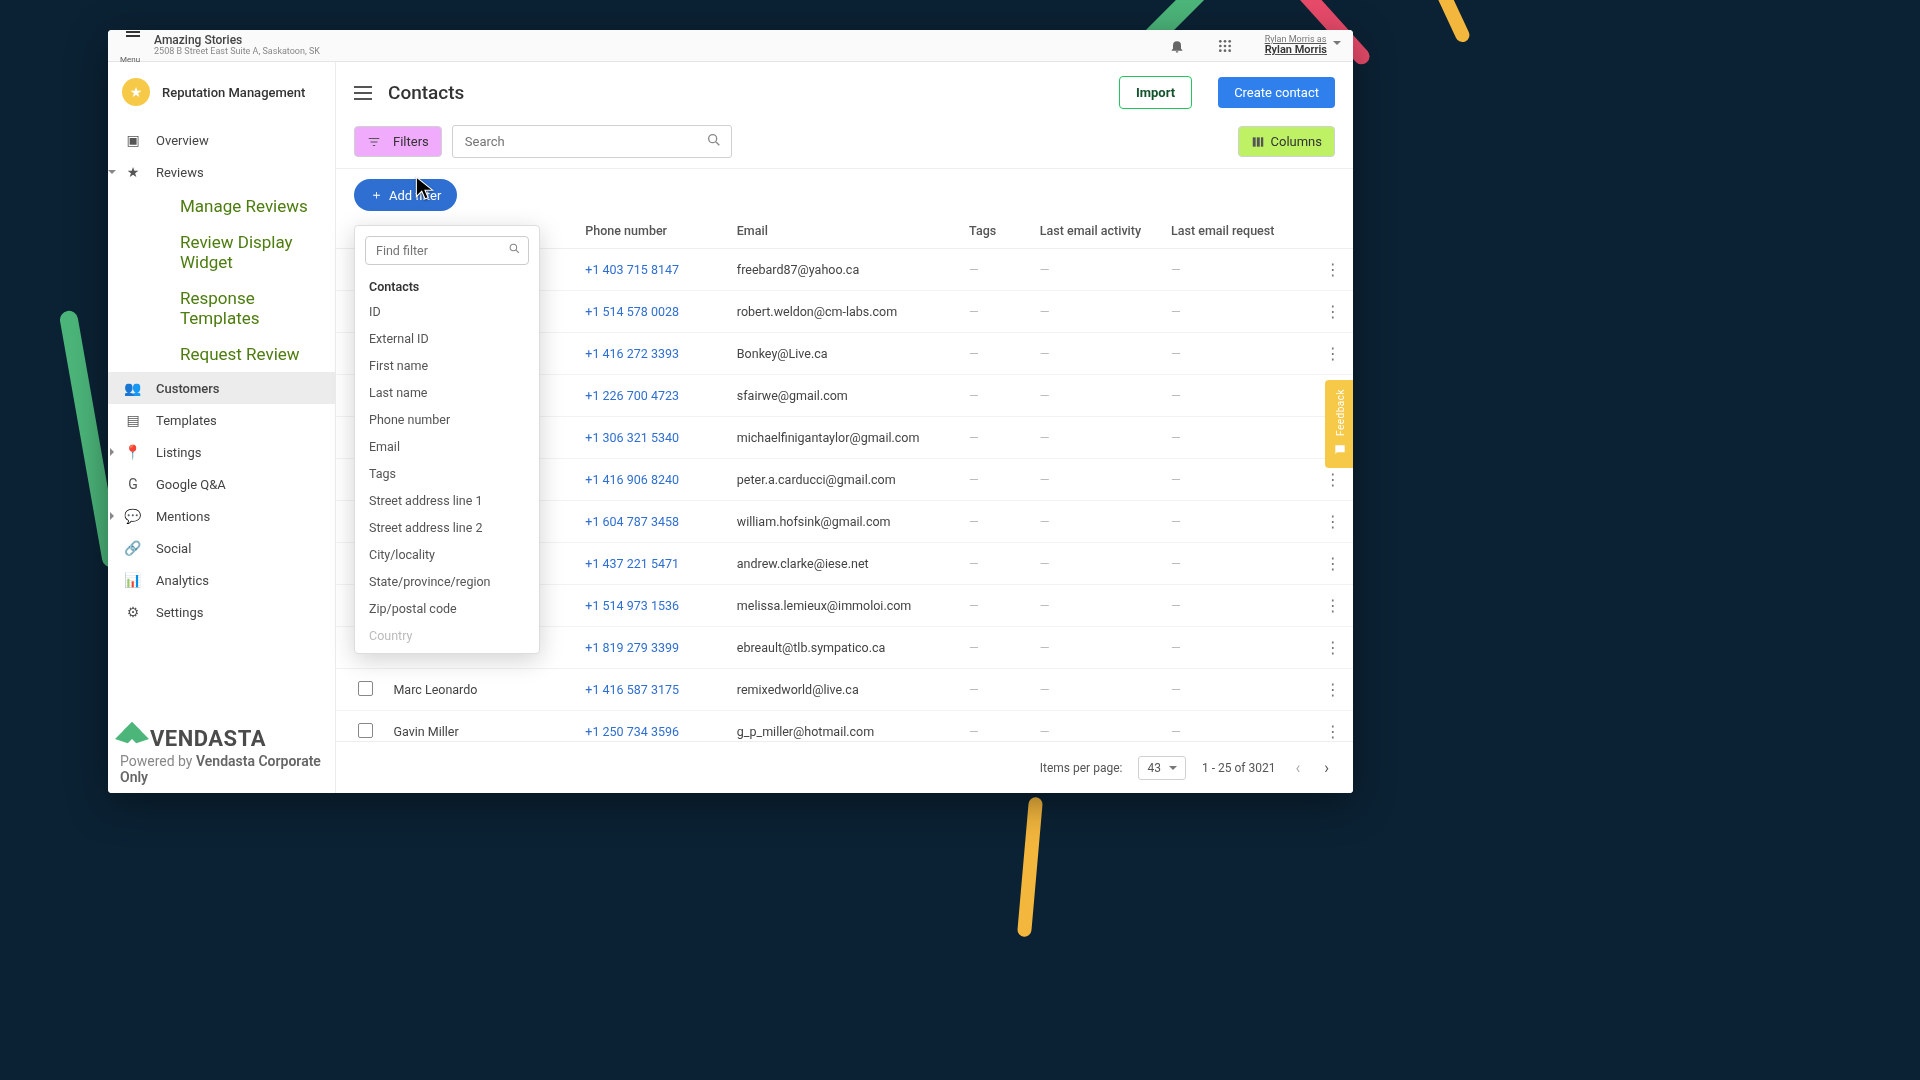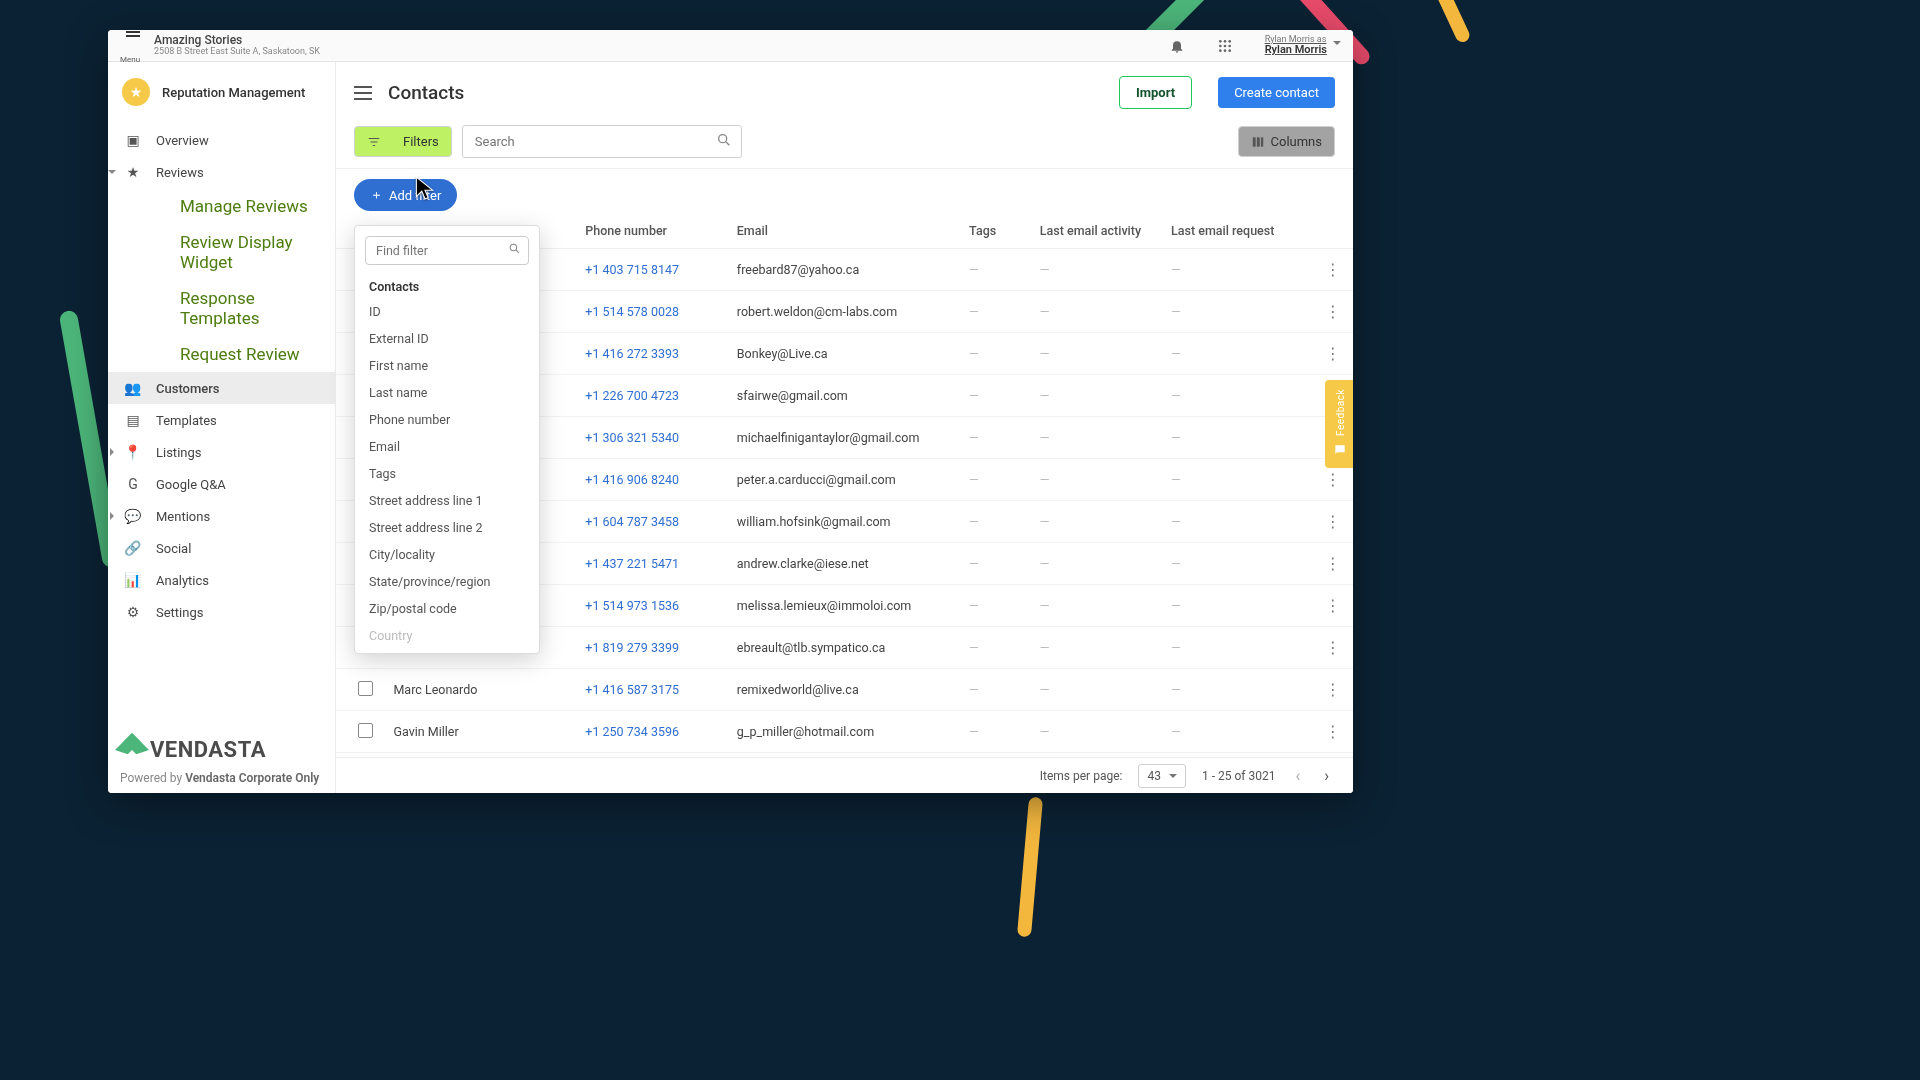--- a/index.html
+++ b/index.html
@@ -45,41 +45,41 @@
   .nav-item { display:flex; align-items:center; gap:14px; padding:8px 12px 8px 16px; font-size:13px; color:#444; cursor:pointer; position:relative;}
   .nav-item.sub { padding-left:72px; font-size:17px; color:#4d7c0f;}
   .nav-item.active { background:#ececec; font-weight:500;}
   .nav-item .ico { width:18px; text-align:center; color:#555; font-size:14px;}
   .nav-item .expand-caret{ position:absolute; left:2px; width:0;height:0;border-top:4px solid transparent;border-bottom:4px solid transparent;border-left:4px solid #888;}
   .nav-item.expanded .expand-caret{transform:rotate(90deg);}
   .sidebar-footer{padding:10px 12px 8px 12px;}
   .vend-logo{display:flex;align-items:center;gap:6px;font-weight:700;font-size:22px;color:#4b4b4b;letter-spacing:0.5px;}
   .vend-mark{width:24px;height:24px;display:inline-block;position:relative;}
   .vend-mark::before{content:"";position:absolute;inset:0;border:6px solid transparent;border-left:12px solid #4cb67a;border-top:12px solid #4cb67a;transform:rotate(45deg);}
-  .powered{font-size:12px;color:#888;margin-top:9px;}
+  .powered{font-size:14px;color:#888;margin-top:2px;}
   .powered b{color:#666;font-weight:600;}
 
   
   .main { flex:1; display:flex; flex-direction:column; background:#fff; min-width:0; position:relative;}
   .page-header{ display:flex; align-items:center; gap:16px; padding:14px 18px 10px 18px;}
   .ham{width:18px;height:14px;display:flex;flex-direction:column;justify-content:space-between;cursor:pointer;}
   .ham span{height:2px;background:#555;display:block;}
   .page-title{font-size:19px;font-weight:500;color:#333;}
   .page-header .spacer{flex:1;}
   .btn{border:none;border-radius:4px;padding:8px 16px;font-size:13px;cursor:pointer;}
   .btn-outline{background:#fff;border:1px solid #22c55e;color:#14532d;font-weight:bold;}
   .btn-primary{background:#2f80ed;color:#fff;}
 
   .toolbar{display:flex;align-items:center;gap:10px;padding:6px 18px 10px 18px;border-bottom:1px solid #eee;}
-  .filters-btn{display:flex;align-items:center;gap:22px;border:1px solid #d0d0d0;border-radius:4px;padding:7px 12px;font-size:13px;color:#333;background:#bef264;cursor:pointer;}
+  .filters-btn{display:flex;align-items:center;gap:12px;border:1px solid #d0d0d0;border-radius:4px;padding:7px 12px;font-size:13px;color:#333;background:#f0abfc;cursor:pointer;}
   .search-wrap{position:relative;}
   .search-input{border:1px solid #d0d0d0;border-radius:3px;padding:8px 34px 8px 12px;width:280px;font-size:13px;}
   .search-wrap .sicon{position:absolute;right:10px;top:7px;color:#888;}
   .toolbar .spacer{flex:1;}
-  .columns-btn{display:flex;align-items:center;gap:6px;border:1px solid #d0d0d0;border-radius:4px;padding:7px 12px;font-size:13px;color:#333;background:#a3a3a3;cursor:pointer;}
+  .columns-btn{display:flex;align-items:center;gap:6px;border:1px solid #d0d0d0;border-radius:4px;padding:7px 12px;font-size:13px;color:#333;background:#bef264;cursor:pointer;}
 
   .addfilter-row{padding:10px 18px 0 18px;}
   .chip-btn{display:inline-flex;align-items:center;gap:6px;background:#2f6fd1;color:#fff;border:none;border-radius:18px;padding:7px 16px;font-size:13px;cursor:pointer;}
 
   
   .table-wrap{flex:1;overflow:hidden;position:relative;}
   table{width:100%;border-collapse:collapse;font-size:12.5px;color:#444;}
   thead th{ text-align:left; font-weight:500; color:#555; padding:12px 10px 10px 10px; border-bottom:1px solid #eee; font-size:12.5px; background:#fff;}
   tbody td{ padding:11px 10px; border-bottom:1px solid #f2f2f2; white-space:nowrap;}
   .chk{width:15px;height:15px;border:1.5px solid #888;border-radius:2px;display:inline-block;}
@@ -102,21 +102,21 @@
   .filter-search .sicon{position:absolute;right:8px;top:6px;color:#888;font-size:13px;}
   .filter-group-title{padding:6px 14px 4px 14px;font-size:12.5px;font-weight:600;color:#333;}
   .filter-opt{padding:6px 14px;font-size:12.5px;color:#555;cursor:pointer;}
   .filter-pop .fade{color:#bbb;}
 
   
   .cursor-img{position:absolute; left:78px; top:6px; z-index:30; pointer-events:none;}
   .cursor-img svg{filter:drop-shadow(0 1px 1px rgba(0,0,0,0.5));}
 
   
-  .pagination{position:absolute;bottom:0;left:228px;right:0;height:36px;border-top:1px solid #eee;display:flex;align-items:center;justify-content:flex-end;gap:16px;padding:0 20px;font-size:12px;color:#555;background:#fff;}
+  .pagination{position:absolute;bottom:0;left:228px;right:0;height:52px;border-top:1px solid #eee;display:flex;align-items:center;justify-content:flex-end;gap:16px;padding:0 20px;font-size:12px;color:#555;background:#fff;}
   .page-size{display:flex;align-items:center;gap:8px;border:1px solid #d0d0d0;border-radius:3px;padding:4px 8px;}
   .page-size .caret{border-left:4px solid transparent;border-right:4px solid transparent;border-top:4px solid #777;}
   .pg-arrow{color:#aaa;font-size:16px;padding:0 4px;cursor:pointer;}
   .pg-arrow.enabled{color:#555;}
 
   
   .feedback-tab{position:absolute;right:-2px;top:350px;background:#f7c948;color:#fff;display:flex;flex-direction:column;align-items:center;justify-content:center;gap:6px;width:30px;height:88px;border-radius:4px 0 0 4px;font-size:10px;z-index:5;}
   .feedback-tab .label{writing-mode:vertical-rl;transform:rotate(180deg);letter-spacing:0.5px;}
 
   

